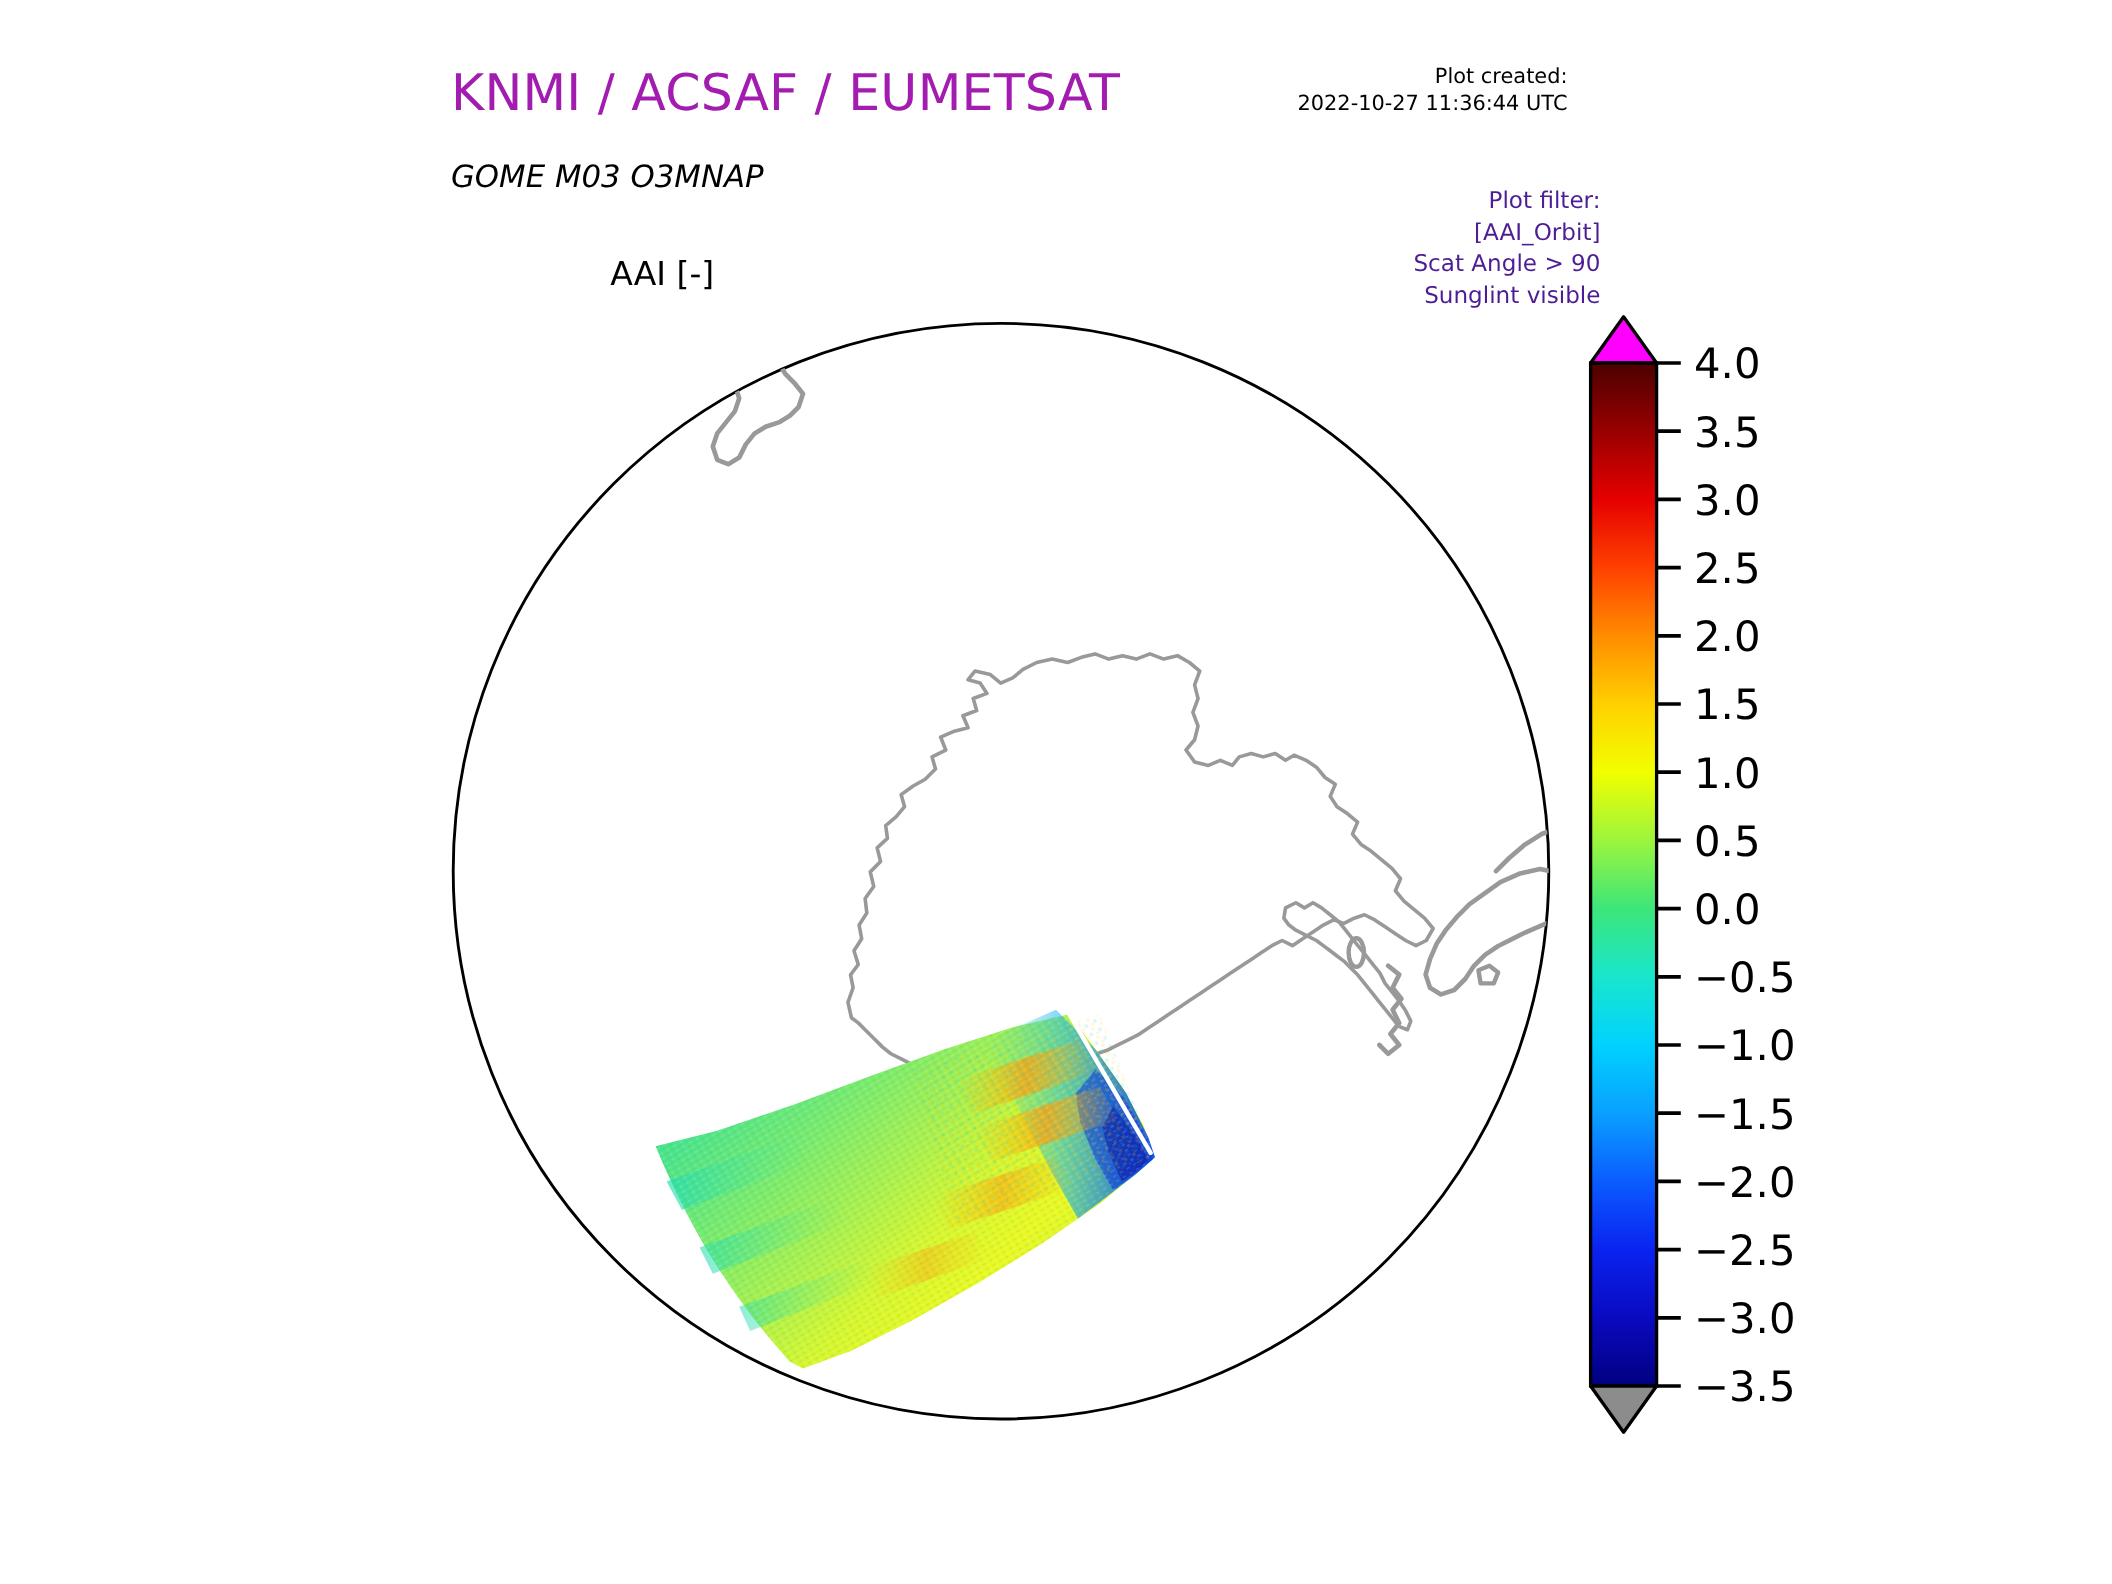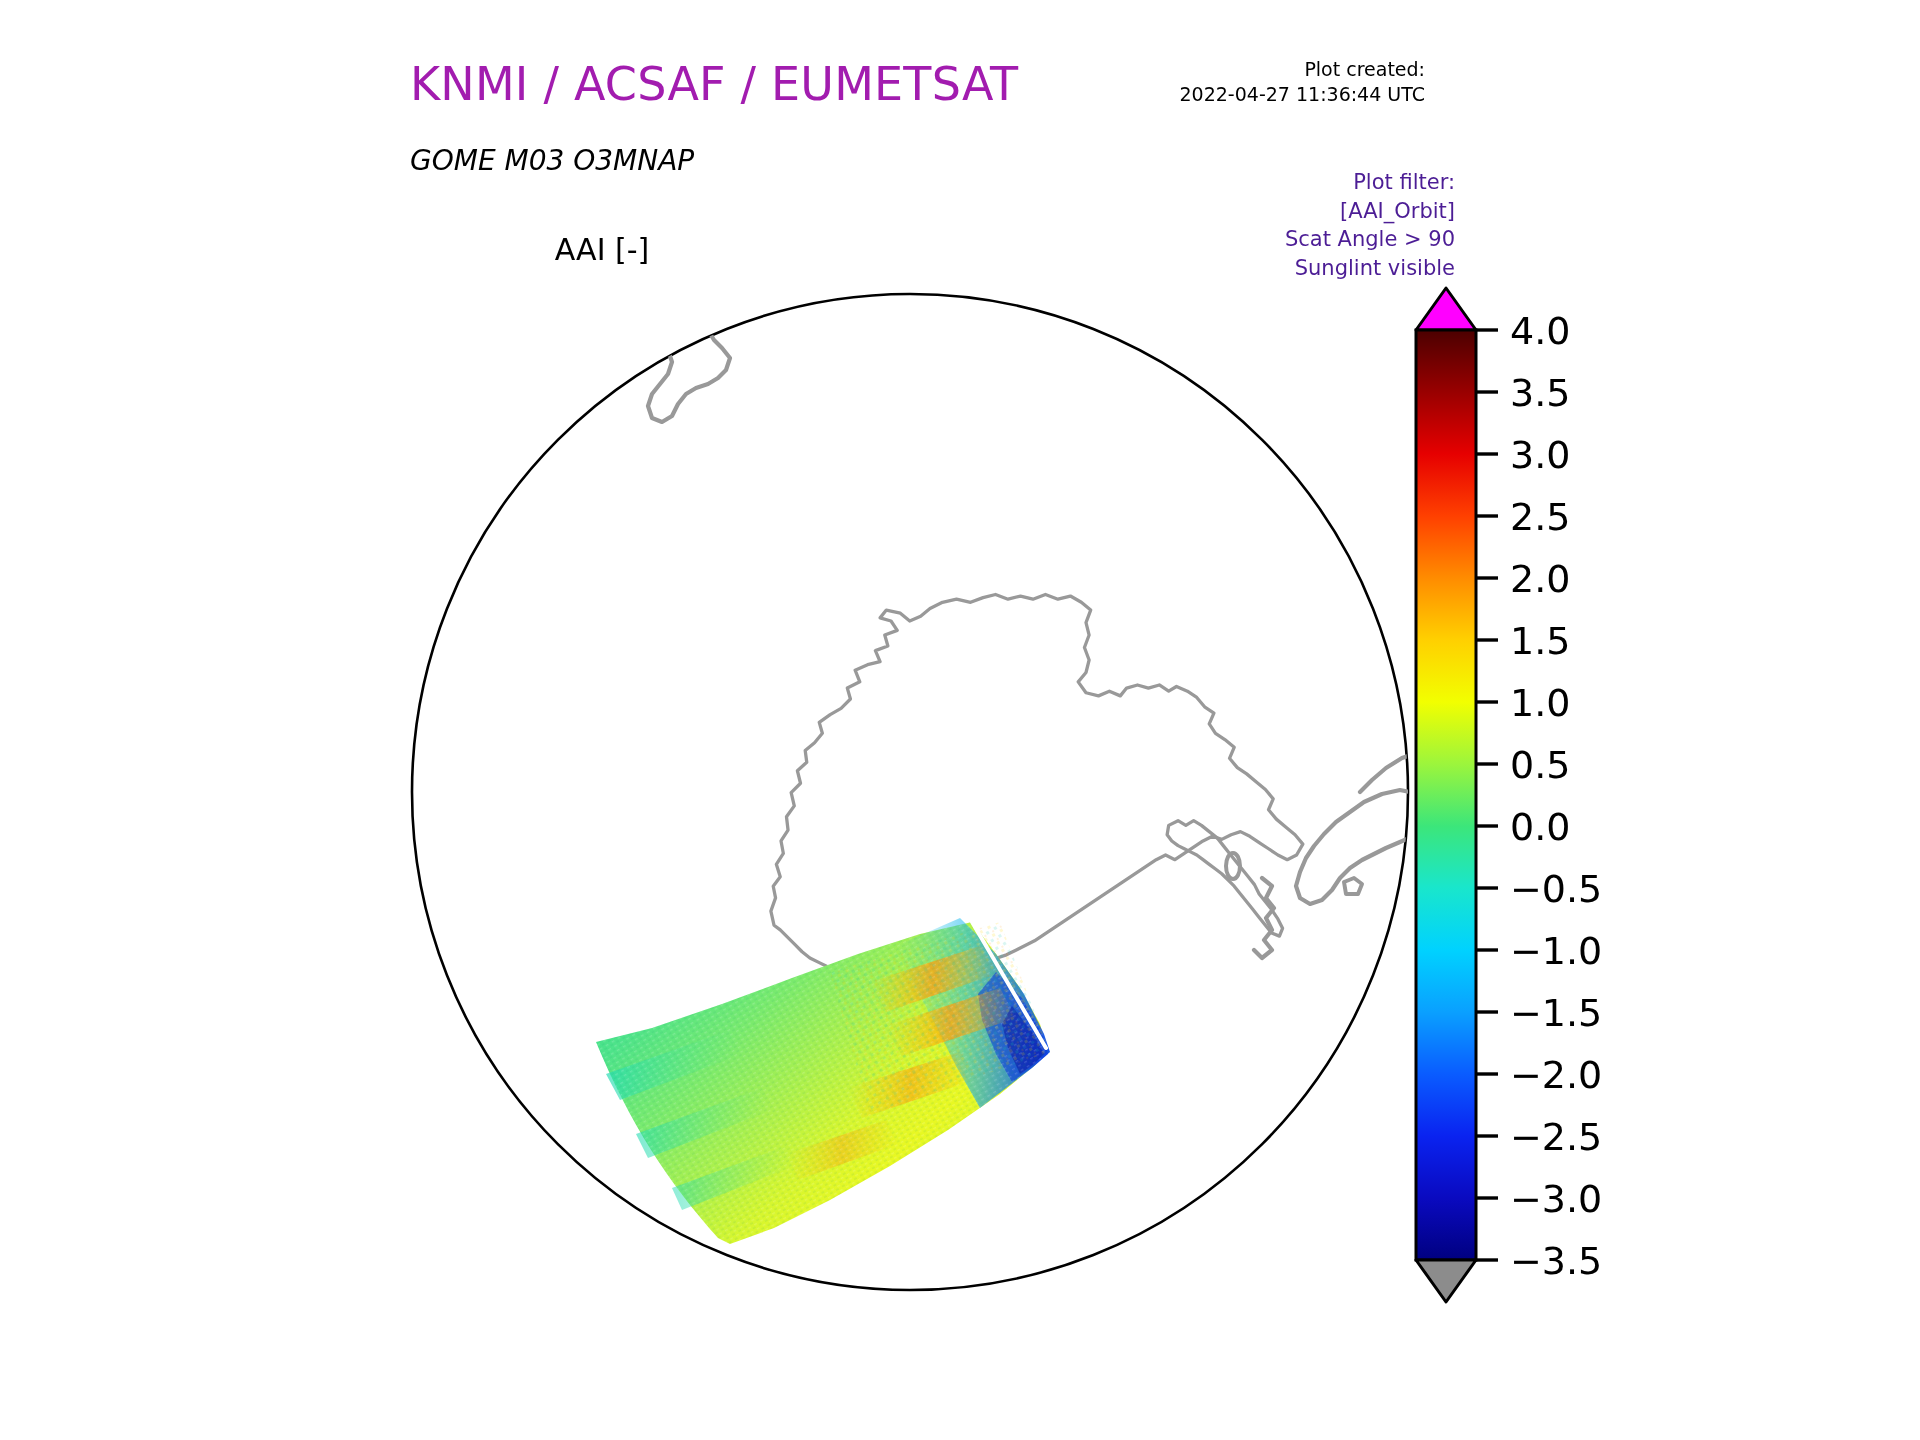--- a/index.html
+++ b/index.html
@@ -73,42 +73,42 @@
     left: 400px;
     top: 282px;
     width: 1020px;
     height: 1020px;
   }
   #map-svg { display: block; width: 1020px; height: 1020px; }
 
   
   #colorbar-wrap {
     position: absolute;
-    left: 1402px;
+    left: 1432px;
     top: 282px;
     width: 330px;
     height: 1040px;
   }
   #colorbar-svg { display: block; width: 330px; height: 1040px; }
   .cb-tick-label {
     font-family: "DejaVu Sans", sans-serif;
     font-size: 38px;
     fill: #000000;
   }
 </style>
 </head>
 <body>
 
 <div id="page">
 
   <div id="org-title">KNMI / ACSAF / EUMETSAT</div>
 
   <div id="plot-created-block">
     <div>Plot created:</div>
-    <div>2022-04-27 11:36:44 UTC</div>
+    <div>2022-10-27 11:36:44 UTC</div>
   </div>
 
   <div id="product-block">
     <div>GOME M03 O3MNAP</div>
   </div>
 
   <div id="aai-label">AAI [-]</div>
 
   <div id="filter-block">
     <div>Plot filter:</div>

